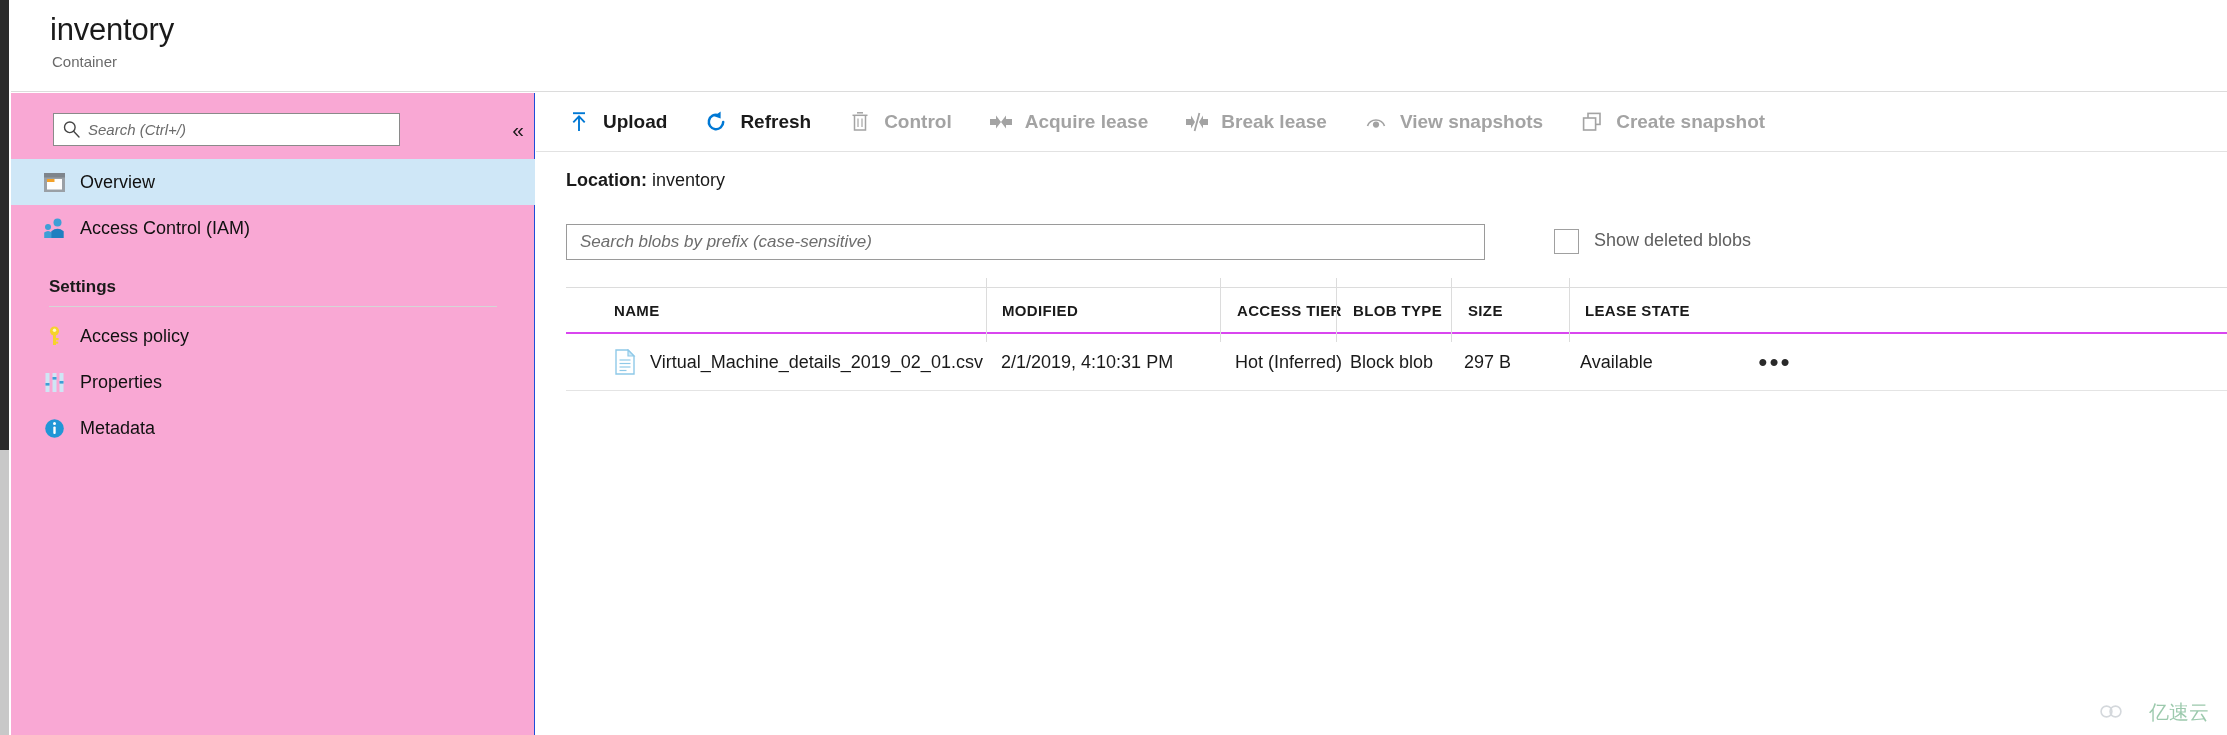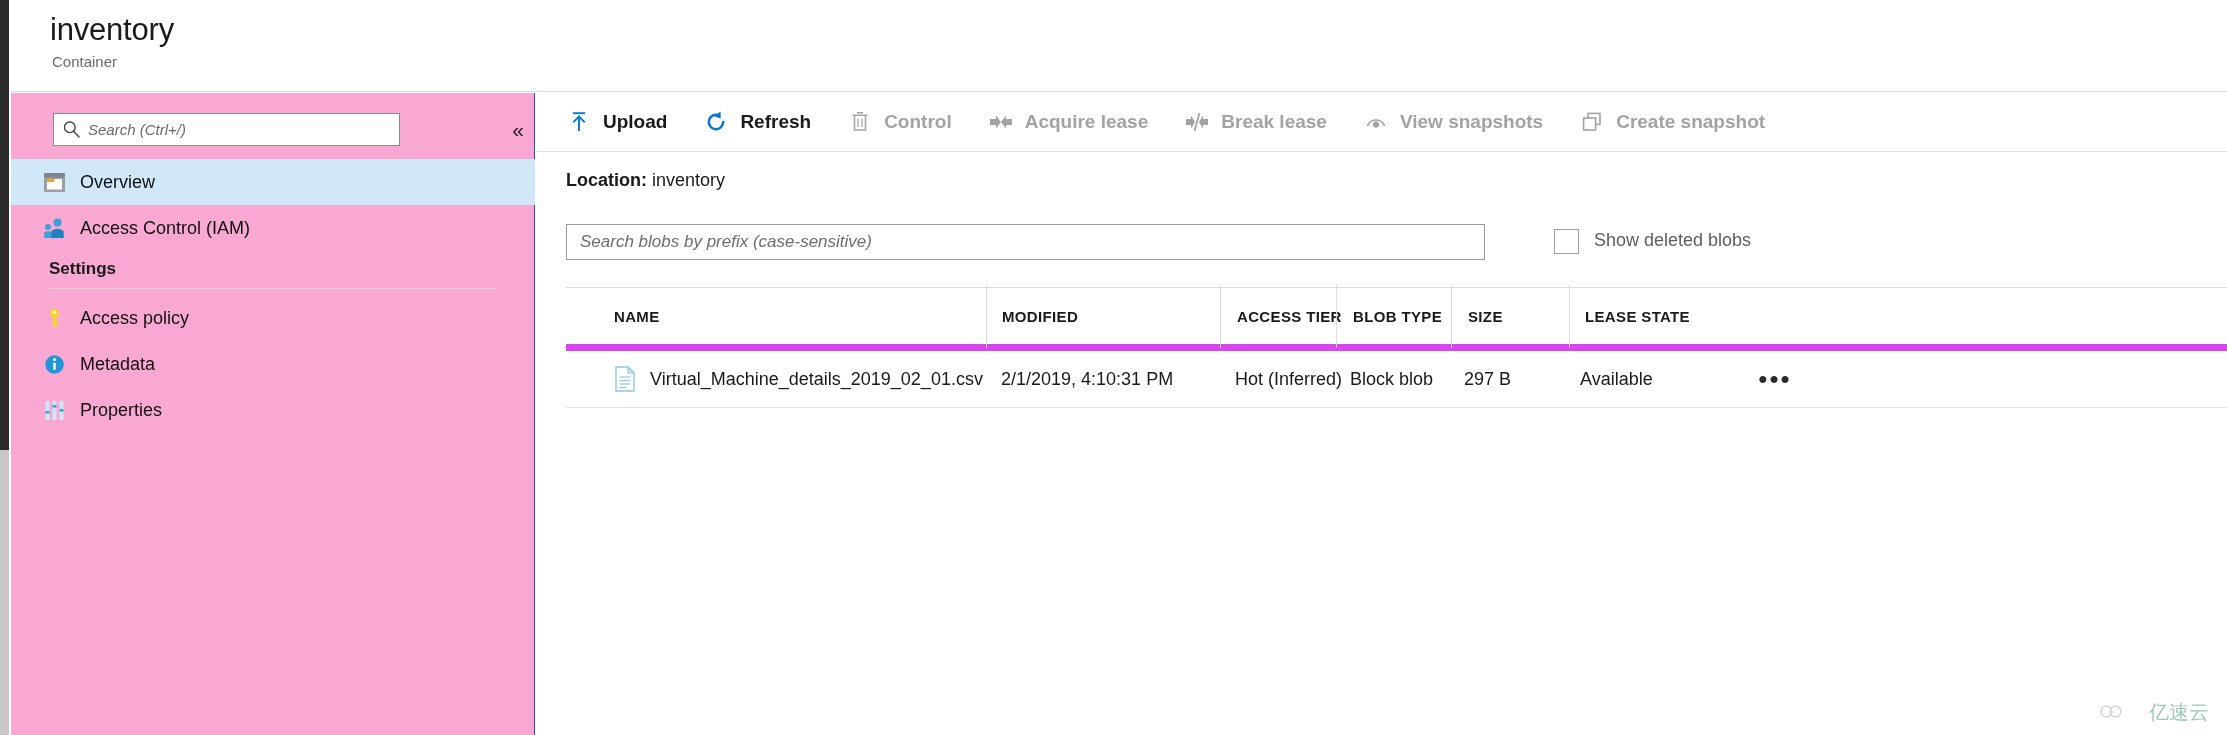--- a/index.html
+++ b/index.html
@@ -116,21 +116,21 @@
     font-size: 18px; color: #111111;
     line-height: 22px;
   }
 
   #nav-list { position: absolute; left: 0; top: 66px; width: 524px; }
 
   .nav-section-title {
     font-size: 17px; font-weight: 700;
     color: #1a1a1a;
     padding: 0 0 9px 38px;
-    margin-top: 8px;
+    margin-top: 26px;
   }
   .nav-divider {
     height: 1px; background: #d6d6d6;
     margin: 0 38px 6px 38px;
   }
 
   
   #content {
     position: absolute; left: 536px; top: 93px;
     width: 1691px; height: 642px;
@@ -212,23 +212,23 @@
     line-height: 22px;
   }
 
   
   #blob-table {
     position: absolute; left: 30px; top: 194px;
     width: 1661px;
   }
   #table-head {
     display: flex;
-    height: 64px;
+    height: 47px;
     border-top: 1px solid #dcdcdc;
-    border-bottom: 7px solid #d946ef;
+    border-bottom: 2px solid #d946ef;
     align-items: center;
   }
   .th {
     font-size: 15px;
     font-weight: 700;
     color: #1a1a1a;
     letter-spacing: 0.35px;
     height: 64px;
     display: flex; align-items: center;
     cursor: pointer;
@@ -345,45 +345,45 @@
       <span class="nav-icon">
         <svg width="25" height="25" viewBox="0 0 25 25">
           <circle cx="12.5" cy="7" r="4.6" fill="#f6d32d"></circle>
           <circle cx="12.5" cy="6.2" r="1.7" fill="#fff8cc"></circle>
           <rect x="11" y="10.5" width="3" height="10.5" fill="#f6d32d"></rect>
           <rect x="14" y="14" width="2.6" height="2.2" fill="#f6d32d"></rect>
           <rect x="14" y="17.6" width="2.2" height="2" fill="#f6d32d"></rect>
         </svg>
       </span>
       <span class="nav-label">Access policy</span>
-    </div>
-
-    <div class="nav-item">
-      <span class="nav-icon">
-        <svg width="25" height="25" viewBox="0 0 25 25">
-          <circle cx="12.5" cy="12.5" r="9.3" fill="#2196d6"></circle>
-          <rect x="11.3" y="10.4" width="2.4" height="7.6" rx="1" fill="#ffffff"></rect>
-          <circle cx="12.5" cy="7.6" r="1.5" fill="#ffffff"></circle>
-        </svg>
-      </span>
-      <span class="nav-label">Metadata</span>
     </div>
 
     <div class="nav-item">
       <span class="nav-icon">
         <svg width="25" height="25" viewBox="0 0 25 25">
           <rect x="3.5" y="3" width="4" height="19" fill="#cfe6f5"></rect>
           <rect x="10.5" y="3" width="4" height="19" fill="#cfe6f5"></rect>
           <rect x="17.5" y="3" width="4" height="19" fill="#cfe6f5"></rect>
           <rect x="3.5" y="13" width="4" height="2.6" fill="#3e9fd6"></rect>
           <rect x="10.5" y="7" width="4" height="2.6" fill="#3e9fd6"></rect>
           <rect x="17.5" y="11" width="4" height="2.6" fill="#3e9fd6"></rect>
         </svg>
       </span>
       <span class="nav-label">Properties</span>
+    </div>
+
+    <div class="nav-item">
+      <span class="nav-icon">
+        <svg width="25" height="25" viewBox="0 0 25 25">
+          <circle cx="12.5" cy="12.5" r="9.3" fill="#2196d6"></circle>
+          <rect x="11.3" y="10.4" width="2.4" height="7.6" rx="1" fill="#ffffff"></rect>
+          <circle cx="12.5" cy="7.6" r="1.5" fill="#ffffff"></circle>
+        </svg>
+      </span>
+      <span class="nav-label">Metadata</span>
     </div>
 
   </div>
 </div>
 
 <div id="content">
 
   <div id="toolbar">
 
     <button class="tb-btn enabled">

